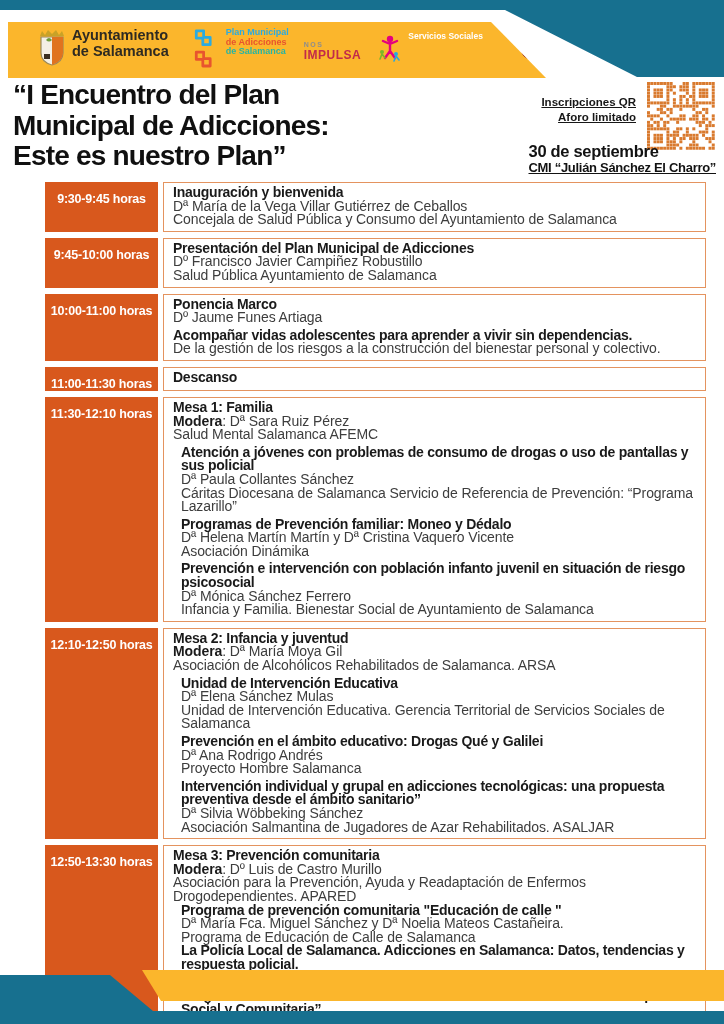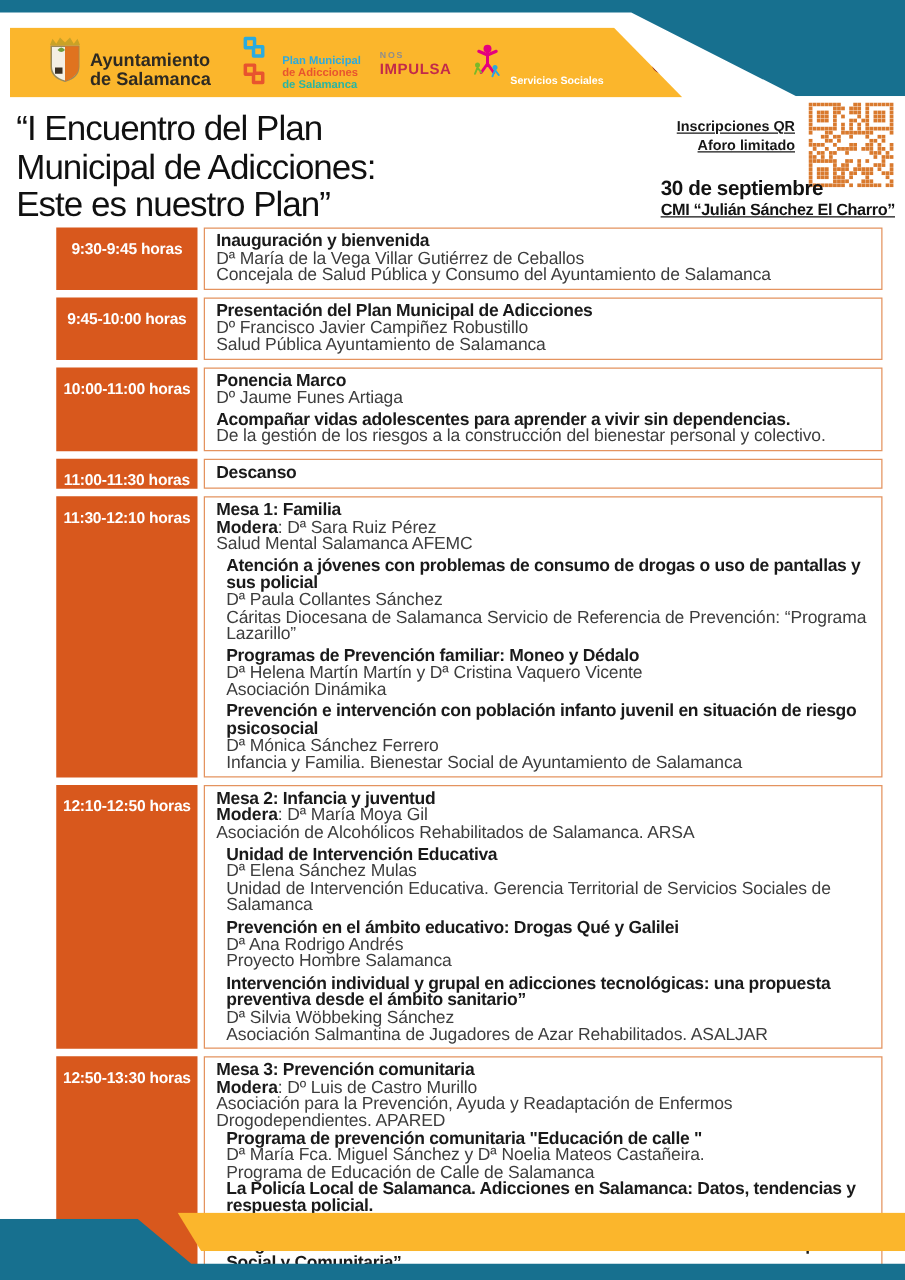--- a/index.html
+++ b/index.html
@@ -7,35 +7,35 @@
           font-family:"Liberation Sans",sans-serif;}
 
   
   .top-shape{position:absolute;top:0;left:0;width:724px;height:77px;background:#17708F;
              clip-path:polygon(0 0,724px 0,724px 77px,637px 77px,505px 10px,0 10px);}
 
   
   .banner{position:absolute;top:22px;left:8px;width:538px;height:56px;background:#FBB62C;
           clip-path:polygon(0 0,483px 0,538px 56px,0 56px);
           display:flex;align-items:center;box-sizing:border-box;padding-left:30px;gap:15px;}
-  .logo-group{display:flex;align-items:flex-end;gap:6px;flex-shrink:0;}
+  .logo-group{display:flex;align-items:flex-start;gap:6px;flex-shrink:0;}
   .ayto-text{font-weight:bold;font-size:14.5px;line-height:15.5px;color:#2e2a22;}
   .plan-text{font-weight:bold;font-size:9px;line-height:9.5px;}
   .plan-l1{color:#2aabe0;}.plan-l2{color:#e8542e;}.plan-l3{color:#27b5a4;}
   .impulsa{line-height:10px;}
   .imp-nos{font-size:7px;font-weight:bold;color:#8d8d8d;letter-spacing:1.5px;}
   .imp-main{font-size:12px;font-weight:bold;color:#c22a4a;letter-spacing:.5px;}
   .serv-label{color:#ffffff;font-weight:bold;font-size:8.5px;line-height:9px;}
   .banner-divider{width:1px;height:38px;background:#f3e6c2;margin:0 4px;}
   .junta-text{font-weight:bold;font-size:10px;line-height:11px;color:#35291c;}
 
   
   .title-area{position:absolute;top:84px;left:0;width:724px;height:96px;}
-  .title{position:absolute;left:13px;top:-4px;font-size:28px;font-weight:normal;color:#101010;
-         line-height:30.5px;letter-spacing:-0.8px;margin-top:8px;}
+  .title{position:absolute;left:13px;top:-4px;font-size:28px;font-weight:bold;color:#101010;
+         line-height:30.5px;letter-spacing:-0.8px;}
   .qr-labels{position:absolute;right:88px;top:11px;text-align:right;font-size:11.5px;
              font-weight:bold;line-height:14.5px;color:#171717;text-decoration:underline;}
   .qr-box{position:absolute;right:8px;top:-2px;width:70px;height:68px;}
   .event-date{position:absolute;right:8px;top:58px;text-align:left;color:#121212;font-weight:bold;}
   .date-line{font-size:16.5px;line-height:18px;letter-spacing:-0.3px;}
   .venue-line{font-size:13px;line-height:16px;letter-spacing:-0.3px;text-decoration:underline;}
 
   
   .schedule{position:absolute;top:182px;left:45px;width:661px;display:flex;flex-direction:column;gap:6px;}
   .row{display:flex;gap:5px;}

